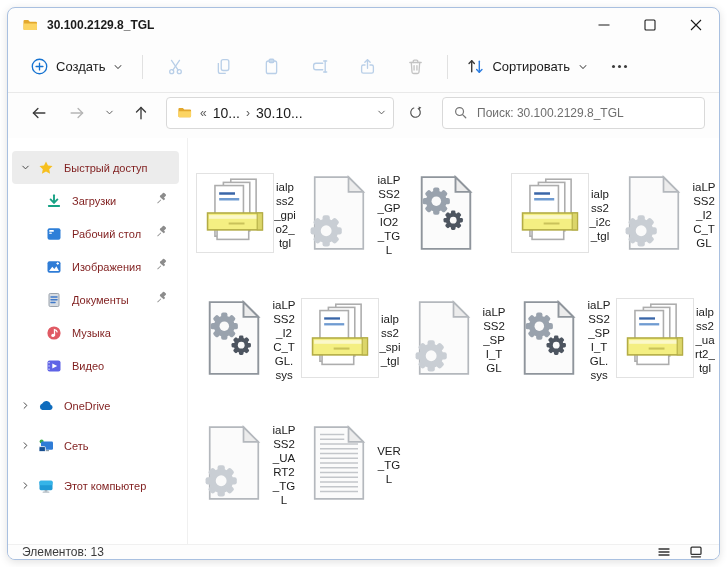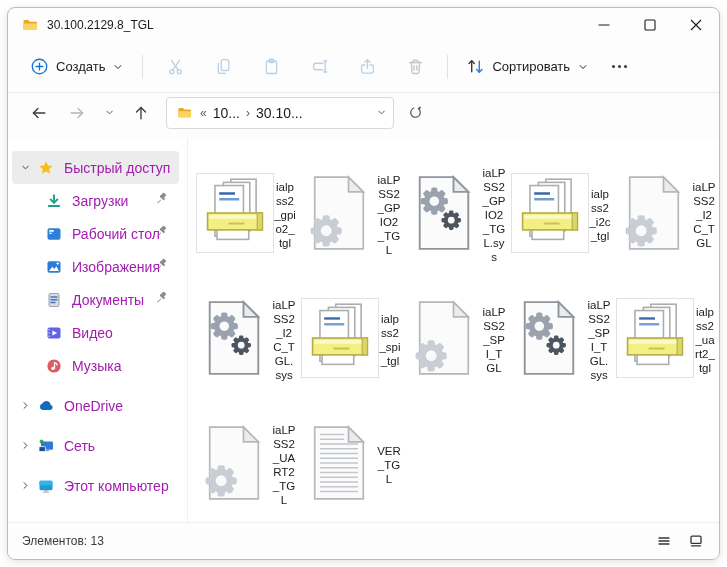--- a/index.html
+++ b/index.html
@@ -8,21 +8,21 @@
   .window{
     width: 713px; height: 553px; background:#fdfdfd;
     border:1px solid #a9c0e0; border-radius:8px;
     box-shadow: 0 2px 8px rgba(0,0,0,.12);
     display:flex; flex-direction:column; overflow:hidden;
   }
   svg{display:block}
   
   .titlebar{height:33px; display:flex; align-items:center; padding-left:14px; flex:0 0 auto;}
   .titlebar .t-ico{margin-right:9px}
-  .title-text{font-size:12px; color:#1b1b1b;}
+  .title-text{font-size:12px; color:#1b1b1b;font-weight:bold;}
   .caption{margin-left:auto; display:flex; height:100%;}
   .cap-btn{width:46px; height:100%; display:flex; align-items:center; justify-content:center; cursor:default;}
   
   .toolbar{height:52px; flex:0 0 auto; display:flex; align-items:center; padding:0 12px; border-bottom:1px solid #e9e9e9;}
   .tbtn{display:flex; align-items:center; gap:7px; padding:7px 10px; border-radius:5px; font-size:13px; color:#1b1b1b;}
   .tool-ico-btn{width:48px; height:36px; display:flex; align-items:center; justify-content:center; border-radius:5px;}
   .tsep{width:1px; height:24px; background:#e1e1e1; margin:0 8px;}
   .disabled-blue{color:#b9cfe8;} .disabled-gray{color:#c3c3c3;}
   .more-dots{display:flex; gap:3px; align-items:center;}
   .more-dots i{width:3px;height:3px;border-radius:50%;background:#3b3b3b;display:block;}
@@ -34,36 +34,36 @@
   .crumb{font-size:14px;color:#1b1b1b;padding:0 4px;white-space:nowrap;}
   .crumb-sep,.crumb-ovf{font-size:12px;color:#5a5a5a;padding:0 2px;}
   .crumb-chev{margin-left:auto;}
   .refresh-btn{width:34px;height:32px;display:flex;align-items:center;justify-content:center;border-radius:5px;margin-right:6px;}
   .searchbox{flex:1;height:32px;background:#fff;border:1px solid #d9d9d9;border-radius:4px;display:flex;align-items:center;padding:0 10px;gap:9px;}
   .searchbox input{border:none;outline:none;flex:1;font-size:12px;color:#1b1b1b;font-family:"Liberation Sans",sans-serif;background:transparent;}
   .searchbox input::placeholder{color:#6e6e6e;opacity:1;}
   
   .content{flex:1;display:flex;background:#fff;overflow:hidden;}
   .sidebar{width:180px;flex:0 0 auto;padding-top:13px;border-right:1px solid #f0f0f0;}
-  .side-item{position:relative;display:flex;align-items:center;height:33px;border-radius:4px;margin:0 8px 0 4px;font-size:14px;color:#a21caf;cursor:default;}
+  .side-item{position:relative;display:flex;align-items:center;height:33px;border-radius:4px;margin:0 8px 0 4px;font-size:11px;color:#7f1d1d;cursor:default;}
   .side-item .chev{width:26px;display:flex;justify-content:center;flex:0 0 auto;}
   .side-item.lvl1 .chev{visibility:hidden;width:34px;}
   .side-item .sicon{width:16px;height:16px;margin-right:10px;flex:0 0 auto;}
   .side-item .slabel{white-space:nowrap;overflow:hidden;}
   .side-item.selected{background:#ececec;}
   .side-item.group-gap{margin-top:7px;}
   .side-item .pin{position:absolute;right:10px;top:8px;}
   
   .filegrid{flex:1;padding:12px 0 0 8px;display:grid;grid-template-columns:repeat(5,105px);grid-auto-rows:125px;align-content:start;}
   .file{width:100px;display:flex;flex-direction:row;align-items:center;cursor:default;}
   .ficon{width:80px;height:80px;display:flex;align-items:center;justify-content:center;}
   .ficon.framed{border:1px solid #e2e2e2;background:#fff;}
   .flabel{margin-top:4px;font-size:11.5px;line-height:14px;color:#202020;text-align:center;max-width:97px;word-break:break-all;}
   
-  .statusbar{height:37px;flex:0 0 auto;display:flex;align-items:center;padding:0 10px 0 14px;font-size:12px;color:#3b3b3b;border-top:1px solid #f0f0f0;background:#fdfdfd;}
+  .statusbar{height:15px;flex:0 0 auto;display:flex;align-items:center;padding:0 10px 0 14px;font-size:12px;color:#3b3b3b;border-top:1px solid #f0f0f0;background:#fdfdfd;}
   .sb-right{margin-left:auto;display:flex;gap:6px;}
   .sb-btn{width:26px;height:20px;display:flex;align-items:center;justify-content:center;border-radius:3px;}
 </style>
 </head>
 <body>
 
 <svg width="0" height="0" style="position:absolute" aria-hidden="true">
   <defs>
     <g id="gear">
       <rect x="9.4" y="0.8" width="5.2" height="22.4" rx="1.6"></rect>
@@ -441,20 +441,28 @@
           <svg width="11" height="11">
             <use href="#chev"></use>
           </svg>
         </span>
     </div>
     <div class="refresh-btn">
         <svg width="17" height="17">
           <use href="#nav-refresh"></use>
         </svg>
       </div>
+    <div class="searchbox">
+      <span>
+          <svg width="15" height="15">
+            <use href="#ic-search"></use>
+          </svg>
+        </span>
+      <input type="text" placeholder="Поиск: 30.100.2129.8_TGL" style="">
+    </div>
   </div>
 
   <div class="content">
     <aside class="sidebar" id="sidebar">
         <div class="side-item lvl0 selected">
     <span class="chev" style="color:#444">
             <svg width="11" height="11">
               <use href="#chev"></use>
             </svg>
           </span>
@@ -539,38 +547,38 @@
           </span>
   </div>
         <div class="side-item lvl1">
     <span class="chev" style="color: rgb(68, 68, 68); visibility: hidden;">
             <svg width="11" height="11">
               <use href="#chev"></use>
             </svg>
           </span>
     <span class="sicon">
             <svg width="16" height="16">
-              <use href="#ic-video"></use>
-            </svg>
-          </span>
-    <span class="slabel">Видео</span>
+              <use href="#ic-music"></use>
+            </svg>
+          </span>
+    <span class="slabel">Музыка</span>
 
   </div>
         <div class="side-item lvl1">
     <span class="chev" style="color: rgb(68, 68, 68); visibility: hidden;">
             <svg width="11" height="11">
               <use href="#chev"></use>
             </svg>
           </span>
     <span class="sicon">
             <svg width="16" height="16">
-              <use href="#ic-music"></use>
-            </svg>
-          </span>
-    <span class="slabel">Музыка</span>
+              <use href="#ic-video"></use>
+            </svg>
+          </span>
+    <span class="slabel">Видео</span>
 
   </div>
         <div class="side-item lvl0 group-gap">
     <span class="chev" style="color:#444">
             <svg width="11" height="11" style="transform: rotate(-90deg);">
               <use href="#chev"></use>
             </svg>
           </span>
     <span class="sicon">
             <svg width="16" height="16">
@@ -625,21 +633,20 @@
             </svg>
           </div>
     <div class="flabel">iaLPSS2_GPIO2_TGL</div>
   </div>
         <div class="file">
     <div class="ficon">
             <svg width="76" height="76">
               <use href="#f-sys"></use>
             </svg>
           </div>
-    <div class="flabel">iaLPSS2_GPIO2_TGL.sys</div>
   </div>
         <div class="file">
     <div class="ficon framed">
             <svg width="76" height="76">
               <use href="#f-cab"></use>
             </svg>
           </div>
     <div class="flabel">ialpss2_i2c_tgl</div>
   </div>
         <div class="file">

